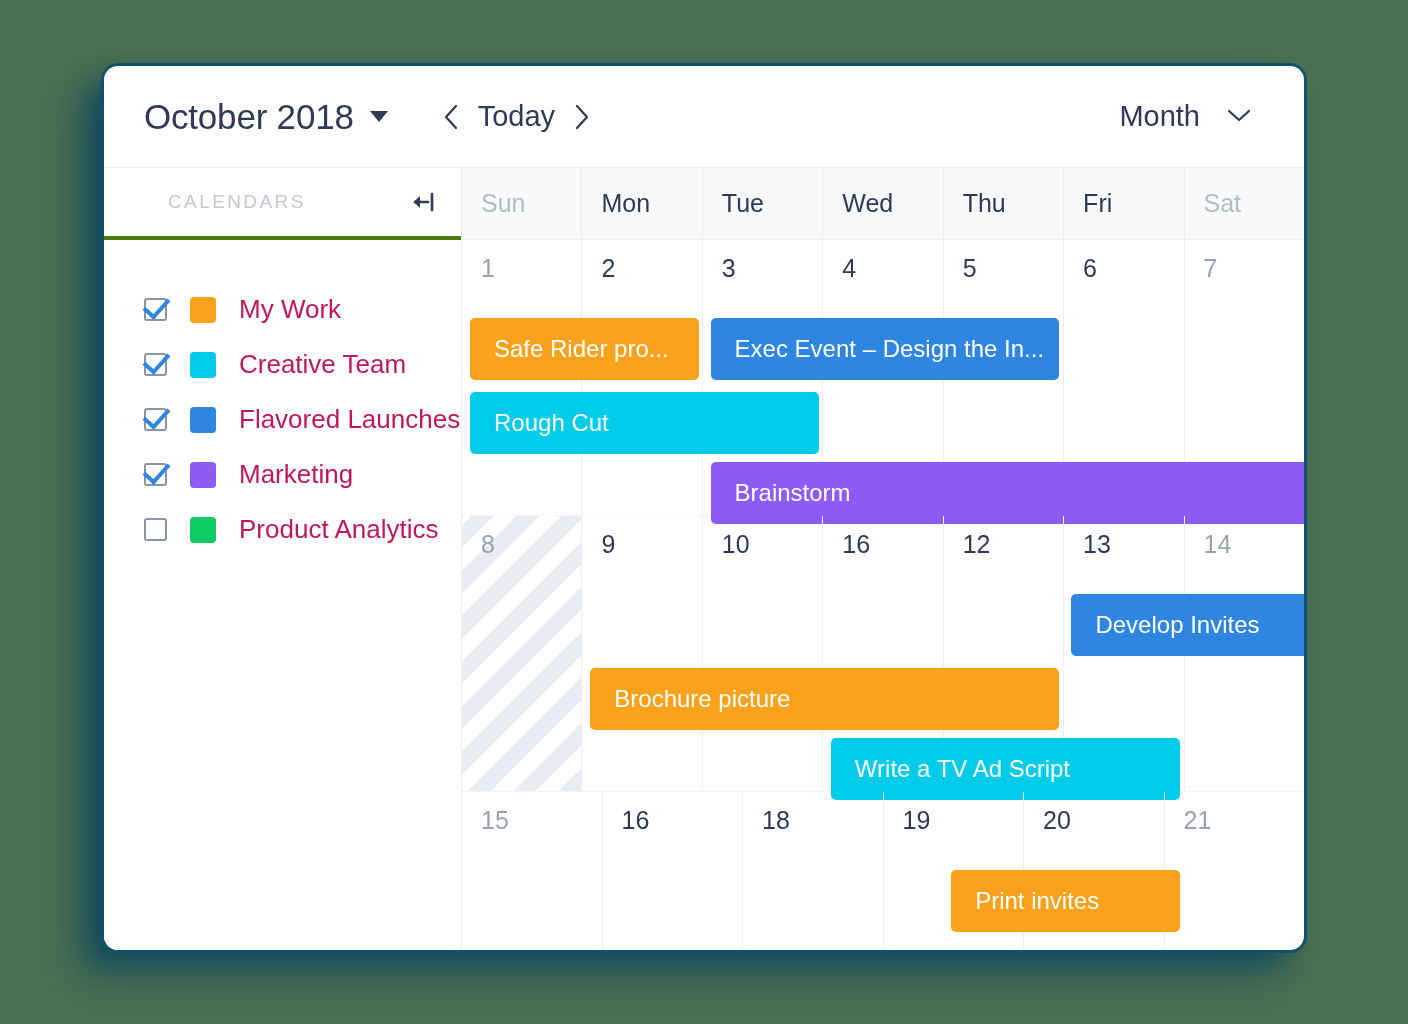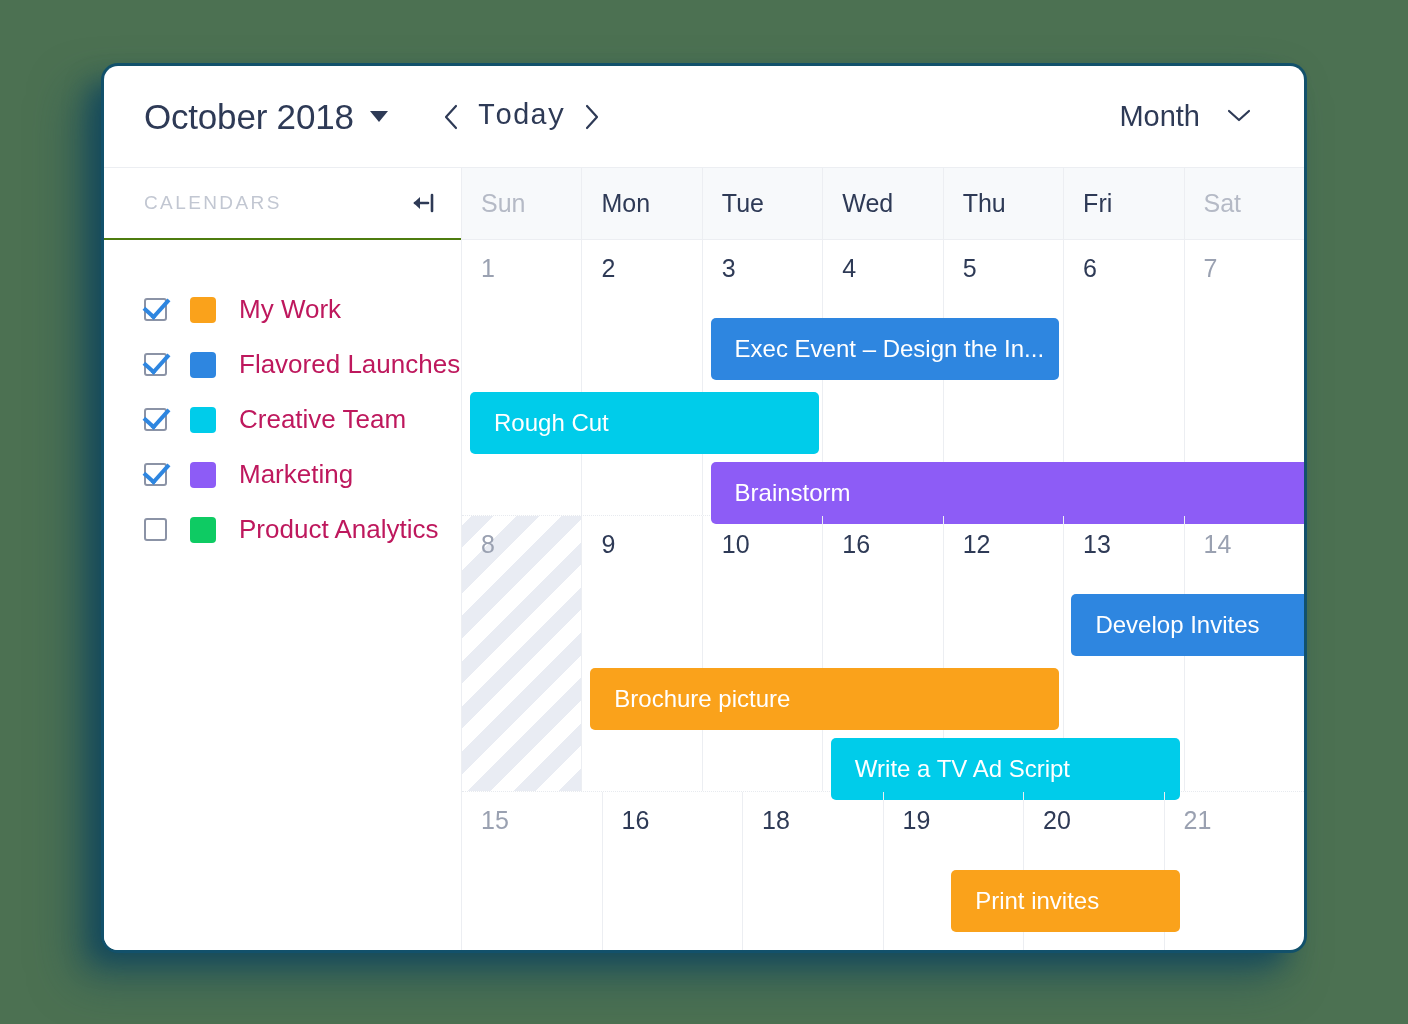--- a/index.html
+++ b/index.html
@@ -63,21 +63,20 @@
     cursor: pointer;
   }
 
   .title-group { display: flex; align-items: center; }
 
   #today-nav {
     display: flex;
     align-items: center;
     margin-left: 50px;
     gap: 10px;
-    font-family: Liberation Mono, monospace;
   }
 
   .nav-chev {
     width: 26px; height: 34px;
     display: flex; align-items: center; justify-content: center;
     cursor: pointer;
   }
   .nav-chev svg { display: block; }
 
   .today-label {
@@ -114,24 +113,24 @@
     flex: 0 0 358px;
     border-right: 1px solid #eceef2;
     display: flex;
     flex-direction: column;
     background: #fff;
   }
 
   #sidebar-header {
     height: 72px;
     flex: 0 0 72px;
-    border-bottom: 2px solid #4d7c0f;
-    display: flex;
-    align-items: center;
-    padding: 0 22px 0 40px;
+    border-bottom: 4px solid #4d7c0f;
+    display: flex;
+    align-items: center;
+    padding: 0 22px 0 64px;
   }
 
   #calendars-label {
     font-size: 19px;
     letter-spacing: 2.4px;
     color: #c2c7d2;
     font-weight: 400;
   }
 
   #collapse-btn {
@@ -354,27 +353,27 @@
         </span>
       </div>
       <div id="calendar-list">
           <div class="cal-item">
             <span class="cb checked"></span>
             <span class="swatch" style="background: rgb(250, 162, 27);"></span>
             <span class="cal-name">My Work</span>
           </div>
           <div class="cal-item">
             <span class="cb checked"></span>
+            <span class="swatch" style="background: rgb(0, 204, 234);"></span>
+            <span class="cal-name">Creative Team</span>
+          </div>
+          <div class="cal-item">
+            <span class="cb checked"></span>
             <span class="swatch" style="background: rgb(46, 134, 224);"></span>
             <span class="cal-name">Flavored Launches</span>
-          </div>
-          <div class="cal-item">
-            <span class="cb checked"></span>
-            <span class="swatch" style="background: rgb(0, 204, 234);"></span>
-            <span class="cal-name">Creative Team</span>
           </div>
           <div class="cal-item">
             <span class="cb checked"></span>
             <span class="swatch" style="background: rgb(141, 92, 246);"></span>
             <span class="cal-name">Marketing</span>
           </div>
           <div class="cal-item">
             <span class="cb"></span>
             <span class="swatch" style="background: rgb(14, 203, 99);"></span>
             <span class="cal-name">Product Analytics</span>
@@ -411,20 +410,23 @@
                 <div class="daynum">5</div>
               </div>
               <div class="daycell">
                 <div class="daynum">6</div>
               </div>
               <div class="daycell">
                 <div class="daynum weekend">7</div>
               </div>
             </div>
             <div class="events-layer">
+              <div class="event" style="background: rgb(250, 162, 27); color: rgb(250, 162, 27); left: 0%; width: calc(28.5714% - 12px); margin-left: 8px; top: 78px;">
+                <span style="color: rgb(255, 255, 255);">Safe Rider pro...</span>
+              </div>
               <div class="event" style="background: rgb(46, 134, 224); color: rgb(46, 134, 224); left: 28.5714%; width: calc(42.8571% - 12px); margin-left: 8px; top: 78px;">
                 <span style="color: rgb(255, 255, 255);">Exec Event – Design the In...</span>
               </div>
               <div class="event" style="background: rgb(0, 204, 234); color: rgb(0, 204, 234); left: 0%; width: calc(42.8571% - 12px); margin-left: 8px; top: 152px;">
                 <span style="color: rgb(255, 255, 255);">Rough Cut</span>
               </div>
               <div class="event arrow" style="background: rgb(141, 92, 246); color: rgb(141, 92, 246); left: 28.5714%; width: calc(71.4286% - 2px); margin-left: 8px; top: 222px;">
                 <span style="color: rgb(255, 255, 255); text-align: right;">Brainstorm</span>
               </div>
             </div>

